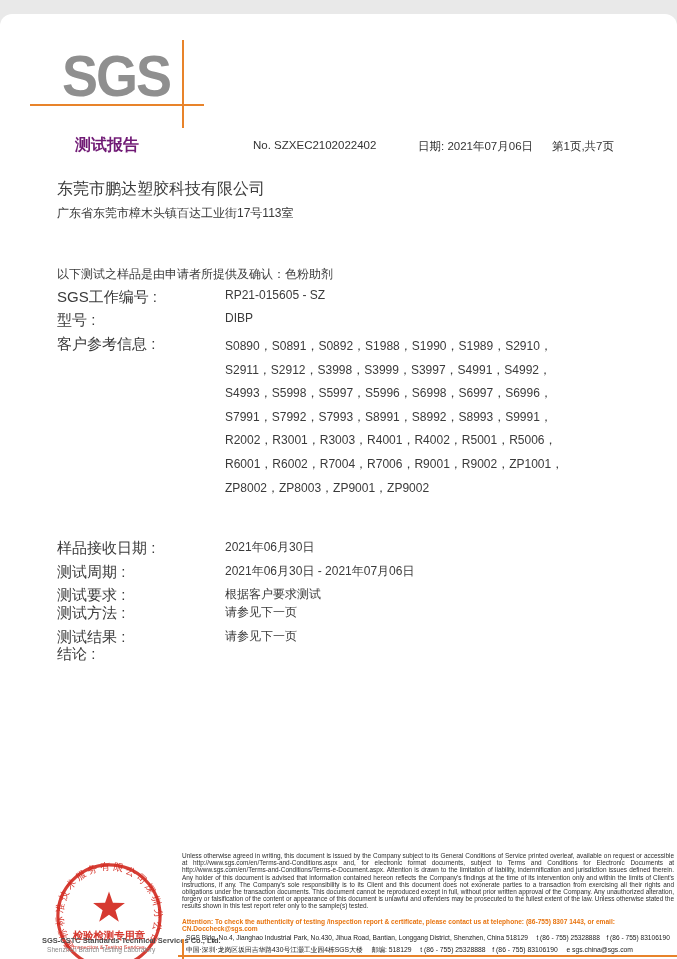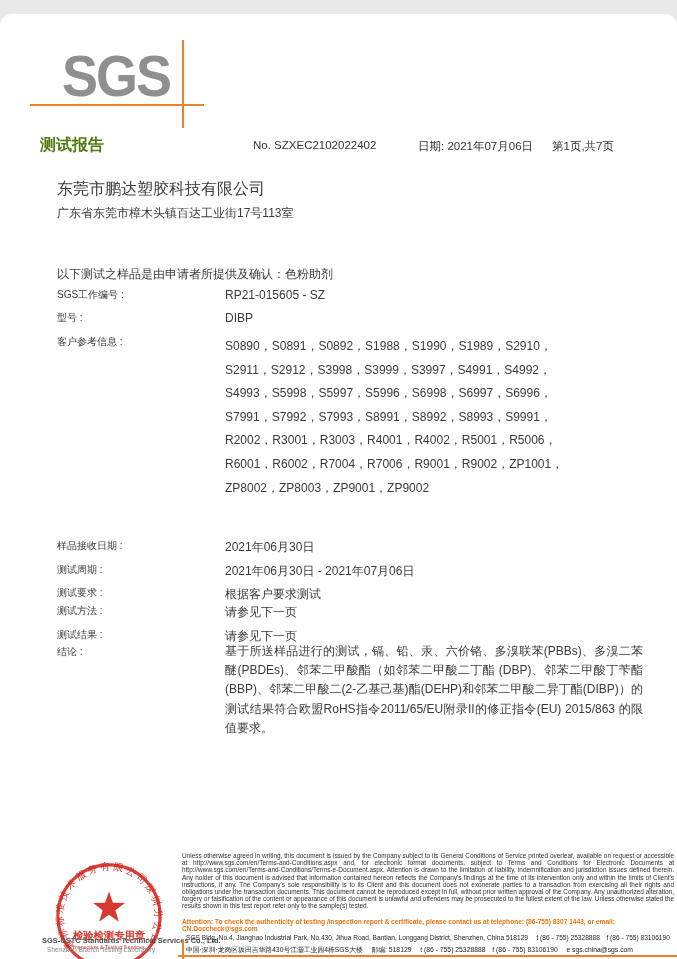--- a/index.html
+++ b/index.html
@@ -8,30 +8,30 @@
     font-family:"Liberation Sans","DejaVu Sans",sans-serif;color:#3a3a3a;overflow:hidden;border-radius:12px;
   }
   
   .logo-word{
     position:absolute;left:62px;top:34px;font-size:54px;font-weight:bold;
     color:#8f8f8f;letter-spacing:-2px;line-height:1;transform:scale(1,1.05);transform-origin:top left;
   }
   .logo-hline{position:absolute;left:30px;top:90px;width:174px;height:2px;background:#e8832a;}
   .logo-vline{position:absolute;left:182px;top:26px;width:2px;height:88px;background:#e8832a;}
   
-  .report-title{position:absolute;left:40px;top:121px;font-size:16px;font-weight:bold;color:#4d7c0f;}
+  .report-title{position:absolute;left:75px;top:121px;font-size:16px;font-weight:bold;color:#701a75;}
   .report-no{position:absolute;left:213px;top:125px;font-size:11.5px;color:#333;padding-left:40px;}
   .report-date{position:absolute;left:418px;top:125px;font-size:11.5px;color:#333;}
   .report-page{position:absolute;left:552px;top:125px;font-size:11.5px;color:#333;}
   
   .appl-name{position:absolute;left:57px;top:165px;font-size:16px;font-weight:500;}
   .appl-addr{position:absolute;left:57px;top:191px;font-size:12px;font-weight:500;}
   
   .intro{position:absolute;left:57px;top:252px;font-size:12px;}
-  .flabel{position:absolute;left:57px;font-size:10px;}
+  .flabel{position:absolute;left:57px;font-size:15px;}
   .fvalue{position:absolute;left:225px;font-size:12px;}
   .ref-lines{position:absolute;left:225px;top:321px;font-size:12px;line-height:23.6px;}
   .conclusion{
     position:absolute;left:225px;top:628px;width:418px;font-size:12px;line-height:19.2px;
     text-align:justify;
   }
   
   .stamp{position:absolute;left:50px;top:845px;}
   .understamp1{position:absolute;left:42px;top:922px;font-size:7.5px;font-weight:bold;color:#4c4c4c;white-space:nowrap;}
   .understamp2{position:absolute;left:47px;top:932px;font-size:6.6px;color:#8a8a8a;white-space:nowrap;}
@@ -94,21 +94,20 @@
   <div class="flabel" style="top:572px">测试要求 :</div>
   <div class="fvalue" style="top:572px">根据客户要求测试</div>
 
   <div class="flabel" style="top:590px">测试方法 :</div>
   <div class="fvalue" style="top:590px">请参见下一页</div>
 
   <div class="flabel" style="top:614px">测试结果 :</div>
   <div class="fvalue" style="top:614px">请参见下一页</div>
 
   <div class="flabel" style="top:631px">结论 :</div>
-  <div class="conclusion">基于所送样品进行的测试，镉、铅、汞、六价铬、多溴联苯(PBBs)、多溴二苯醚(PBDEs)、邻苯二甲酸酯（如邻苯二甲酸二丁酯 (DBP)、邻苯二甲酸丁苄酯(BBP)、邻苯二甲酸二(2-乙基己基)酯(DEHP)和邻苯二甲酸二异丁酯(DIBP)）的测试结果符合欧盟RoHS指令2011/65/EU附录II的修正指令(EU) 2015/863 的限值要求。</div>
 
   <div class="stamp">
     <svg width="118" height="114" viewBox="0 0 120 116">
       <circle cx="60" cy="58" r="52" fill="none" stroke="#d2281e" stroke-width="3.2" opacity="0.9"></circle>
       <defs>
         <path id="stamp-arc" d="M 26.8,91.2 A 47,47 0 1 1 93.2,91.2" fill="none"></path>
       </defs>
       <text font-size="10" fill="#d2281e" opacity="0.92" letter-spacing="2.5" font-family="'DejaVu Sans',sans-serif">
         <textPath href="#stamp-arc" startOffset="2">通标标准技术服务有限公司深圳分公司</textPath>
       </text>

